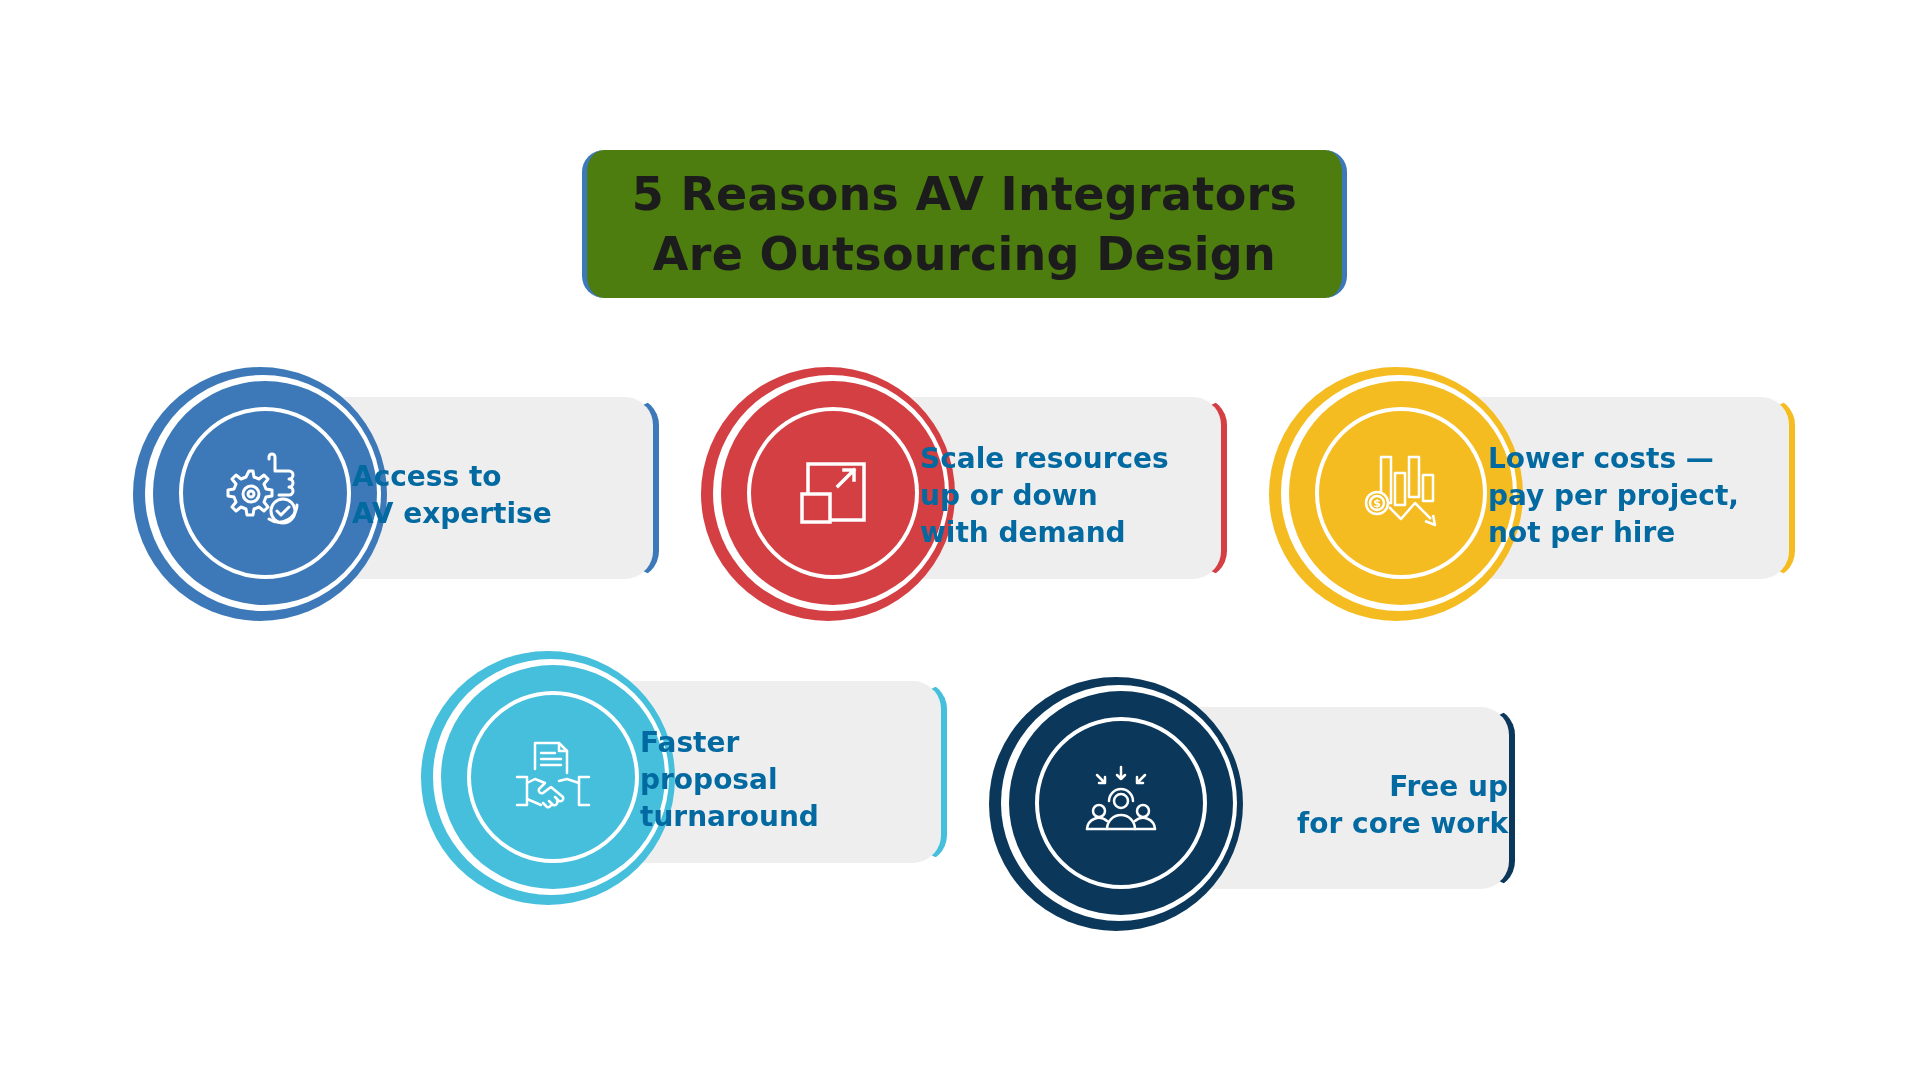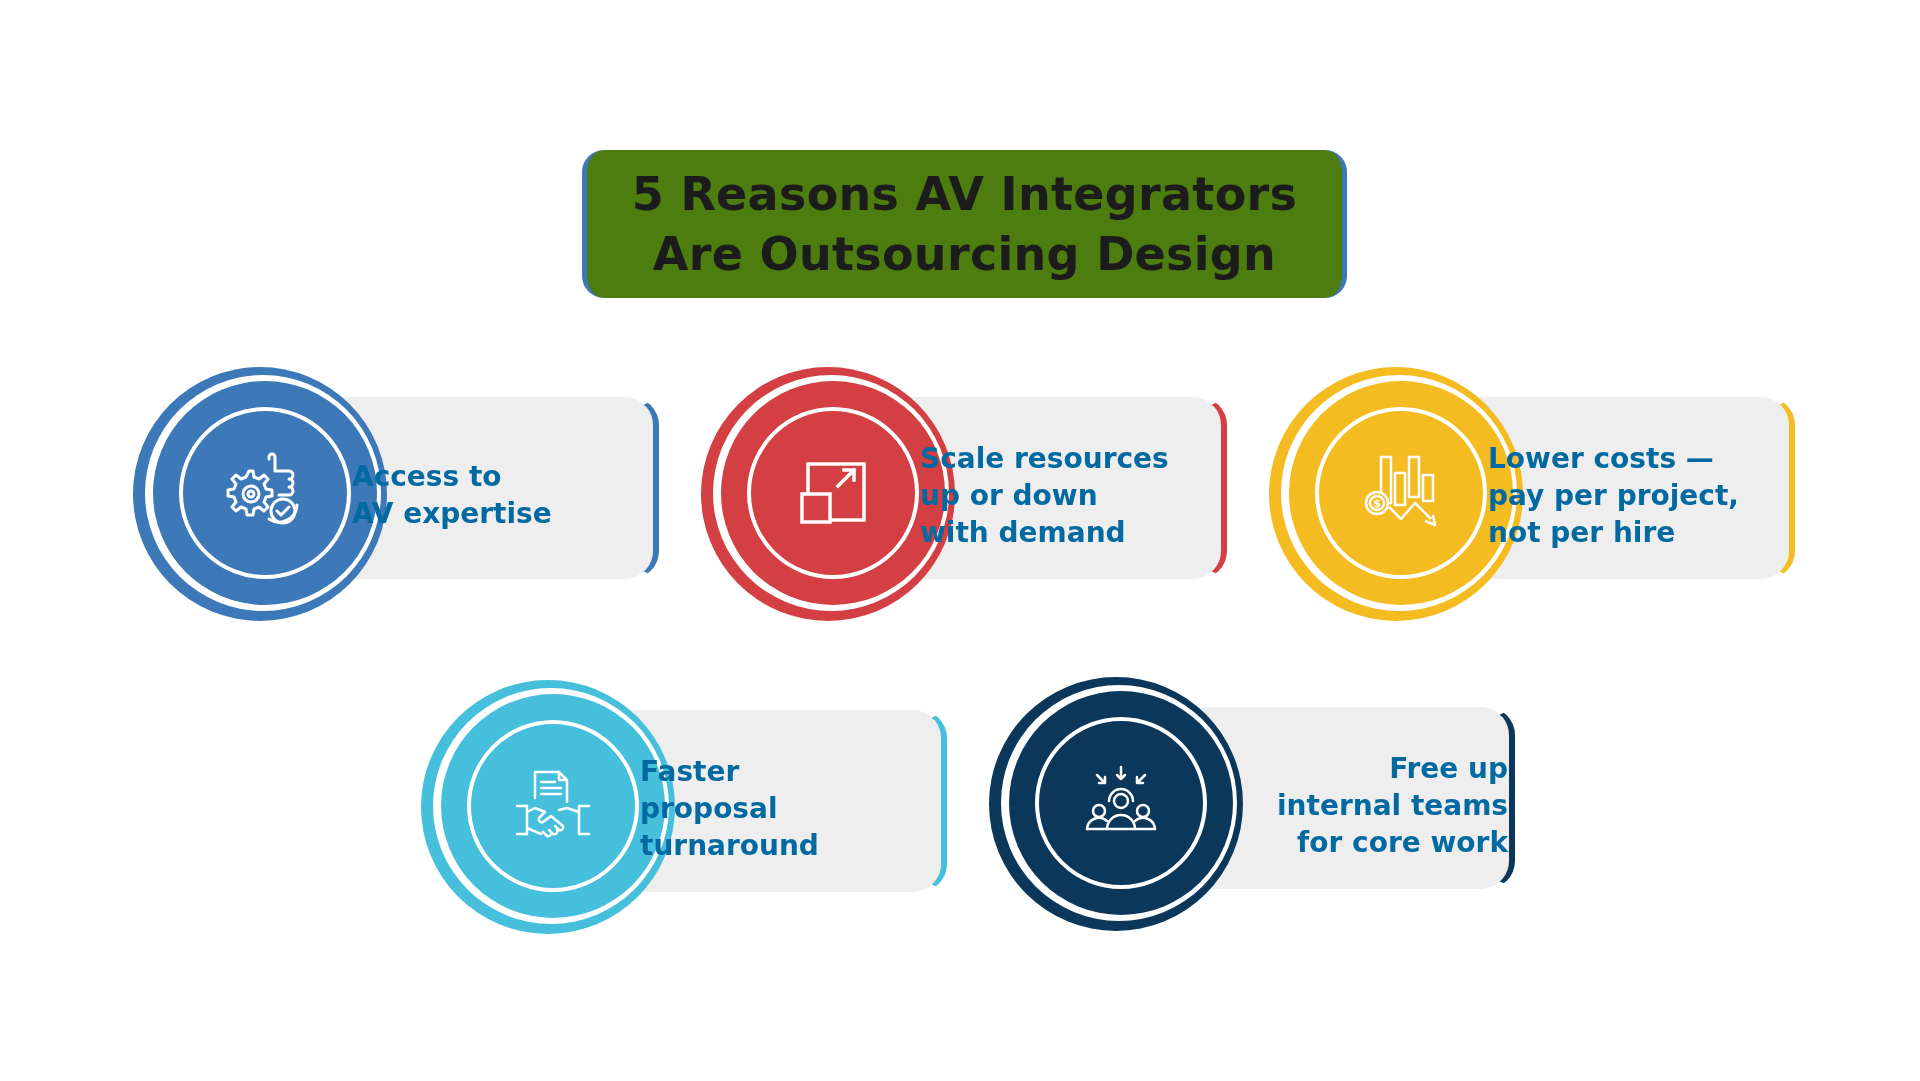--- a/index.html
+++ b/index.html
@@ -95,21 +95,21 @@
       </svg>
     </span>
   </div>
   <div class="pill-text">
     <div>Lower costs —</div>
     <div>pay per project,</div>
     <div>not per hire</div>
   </div>
 </div>
 
-<div class="card" style="left:421px;top:680px;">
+<div class="card" style="left:421px;top:651px;">
   <div class="pill">
     <div class="pill-accent" style="border-right-color:#45bfdc;"></div>
   </div>
   <div class="outer" style="background:#45bfdc;"></div>
   <div class="outer-gap"></div>
   <div class="inner" style="background:#45bfdc;"></div>
   <div class="ring">
     <span class="icon">
       <svg width="84" height="84" viewBox="0 0 84 84" fill="none" stroke="#fff" stroke-width="2.5" stroke-linejoin="round" stroke-linecap="round">
         <path d="M24 34 l0 -26 l24 0 l8 8 l0 22"></path>
@@ -149,16 +149,15 @@
         <path d="M8 68 a12 12 0 0 1 20 -8"></path>
         <path d="M8 68 l20 0"></path>
         <circle cx="64" cy="50" r="6"></circle>
         <path d="M76 68 a12 12 0 0 0 -20 -8"></path>
         <path d="M56 68 l20 0"></path>
       </svg>
     </span>
   </div>
   <div class="pill-text">
     <div>Free up</div>
-    <div>internal teams</div>
     <div>for core work</div>
   </div>
 </div>
 
 </body></html>

